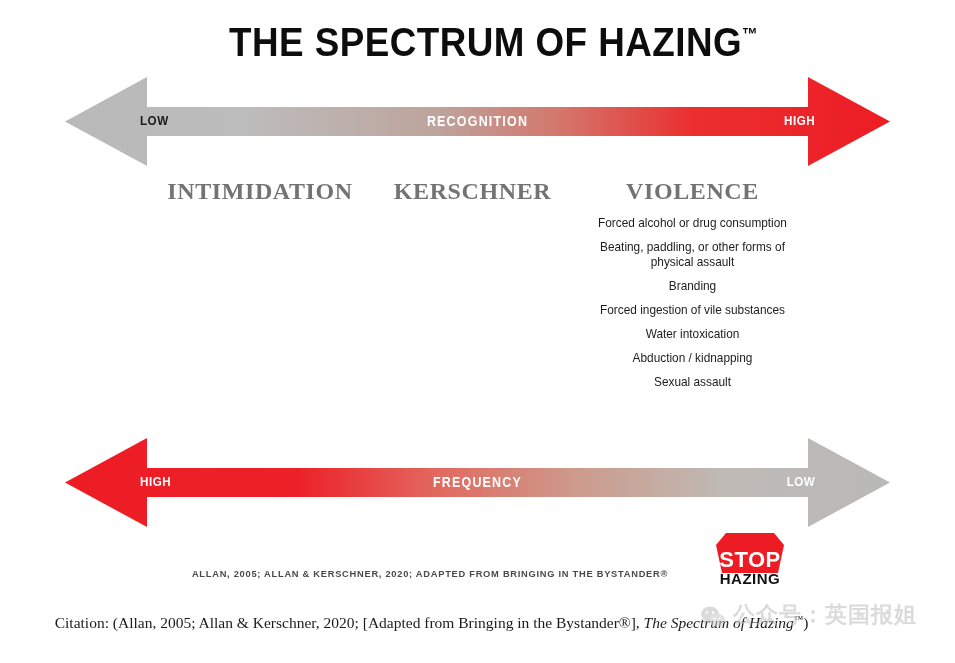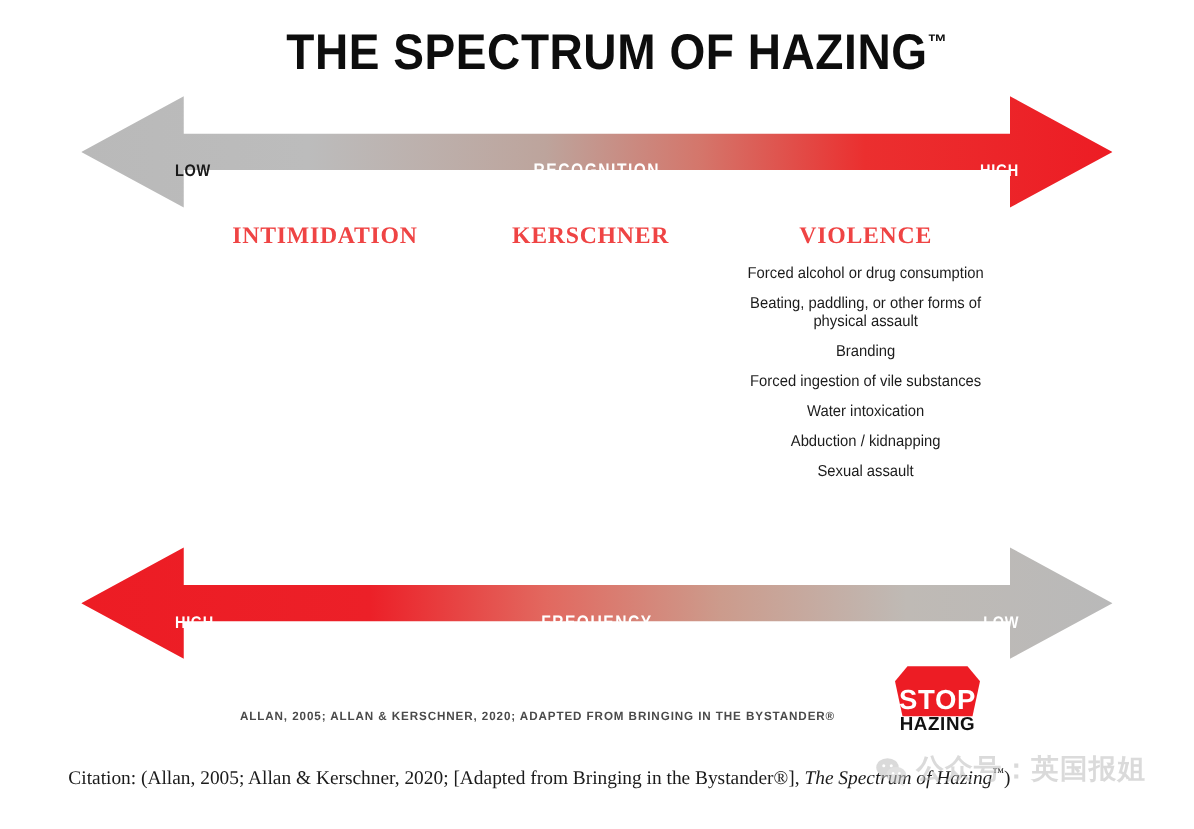--- a/index.html
+++ b/index.html
@@ -55,21 +55,21 @@
     position: absolute;
     inset: 0;
     width: 100%;
     height: 100%;
     display: block;
   }
 
   .arrow-label-layer {
     position: absolute;
     left: 0;
-    top: 16px;
+    top: 0;
     width: 100%;
     height: 100%;
     pointer-events: none;
   }
   .arrow-label {
     position: absolute;
     top: 33px;
     height: 28px;
     line-height: 28px;
     font-weight: bold;
@@ -101,23 +101,23 @@
   }
   .category-col {
     width: 200px;
     text-align: center;
   }
   .category-col.col-violence { width: 215px; }
 
   .category-heading {
     font-family: "Liberation Serif", serif;
     font-weight: bold;
-    font-size: 19px;
+    font-size: 24px;
     letter-spacing: 0.6px;
-    color: #ef4444;
+    color: #737373;
     margin: 0 0 11px 0;
     white-space: nowrap;
   }
   .category-list {
     list-style: none;
     margin: 0;
     padding: 0;
   }
   .category-item {
     font-family: "Liberation Sans", sans-serif;

